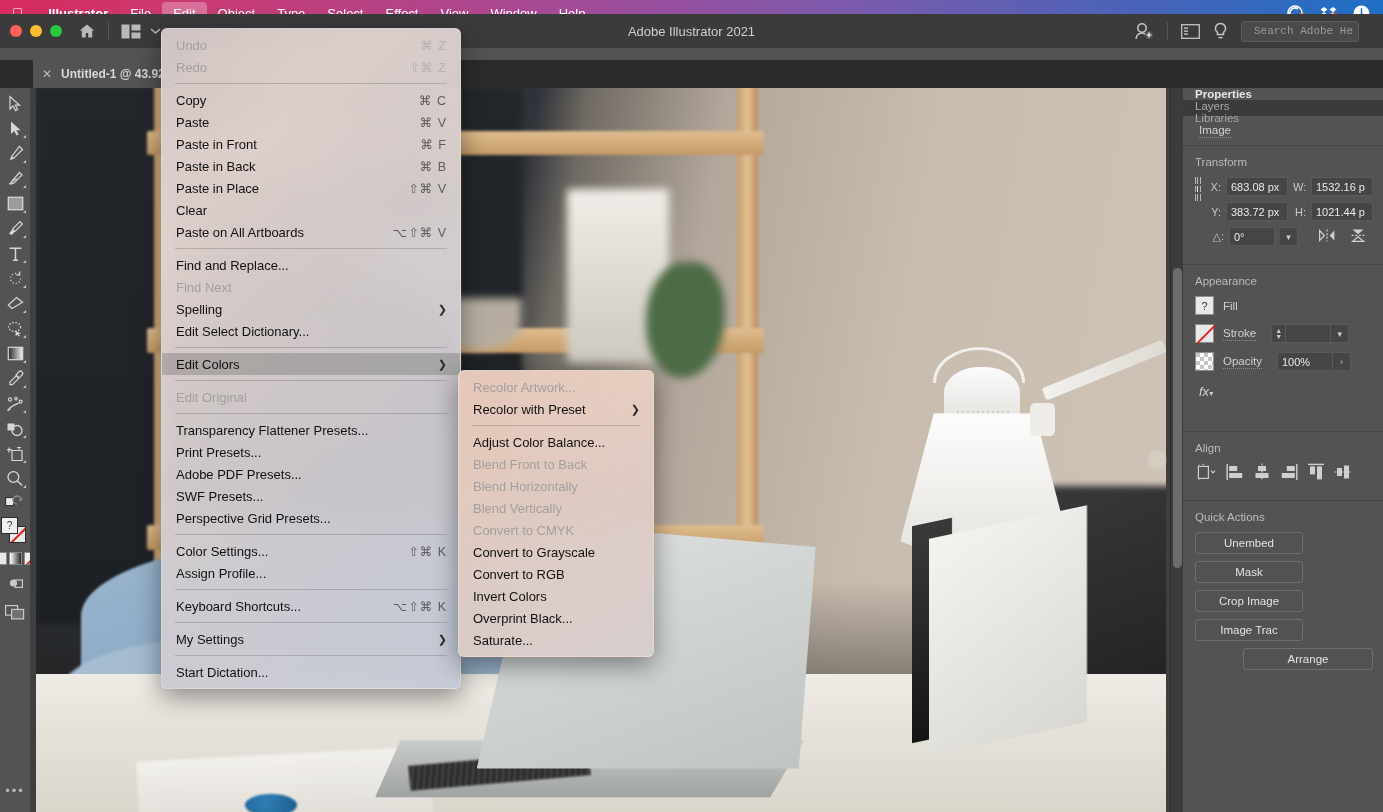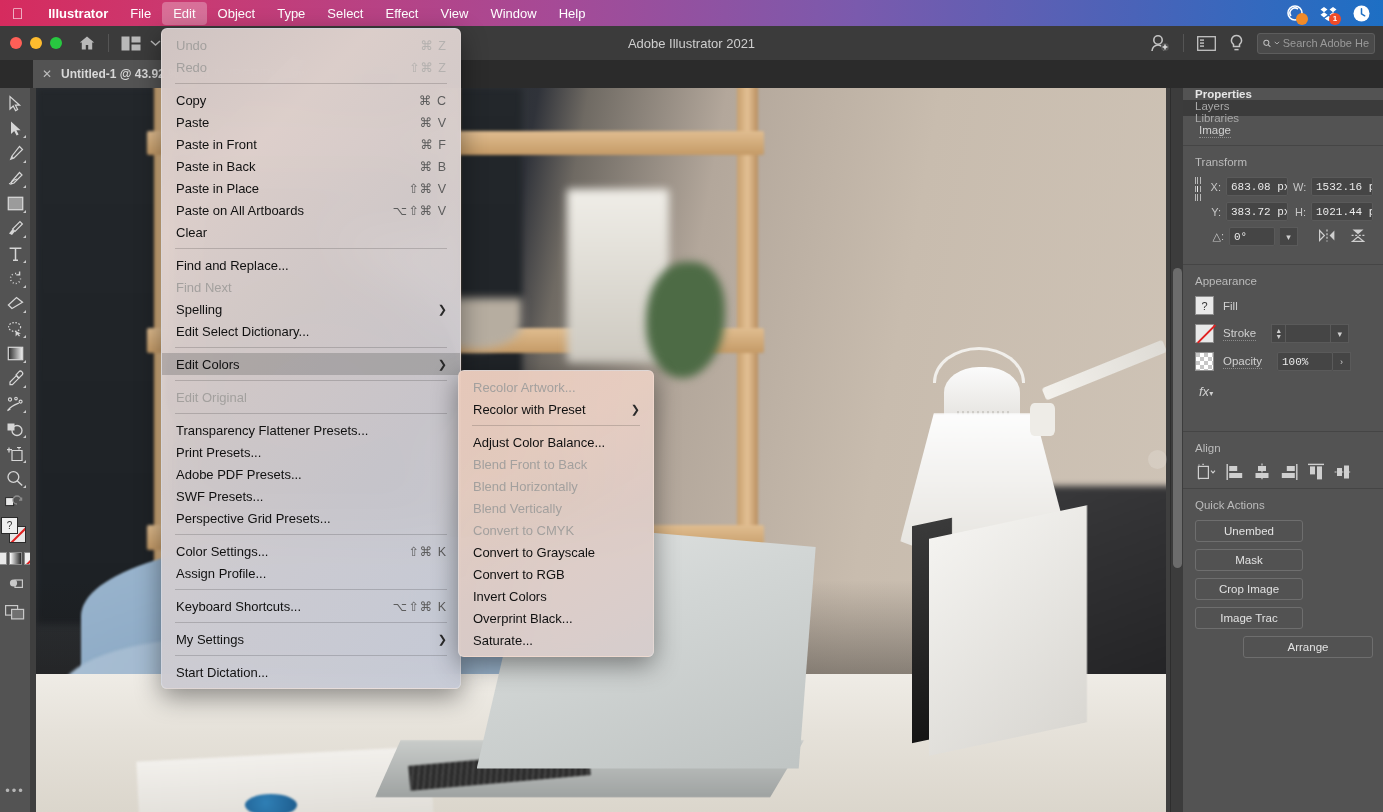--- a/index.html
+++ b/index.html
@@ -27,33 +27,33 @@
   .tray-ic { position:relative; width:19px; height:19px; display:block; }
   .badge {
     position:absolute; right:-3px; bottom:-2px; min-width:12px; height:12px;
     border-radius:7px; background:#f04b28; color:#fff; font-size:8px; font-weight:bold;
     display:flex; align-items:center; justify-content:center; padding:0 2px; line-height:1;
   }
   .badge.plain { background:#f08a28; }
 
   
   .titlebar {
-    position:absolute; left:0; top:26px; width:1383px; height:34px;
+    position:absolute; left:0; top:14px; width:1383px; height:34px;
     background:#3b3b3b; display:flex; align-items:center;
   }
   .lights { display:flex; gap:8px; padding-left:10px; }
   .light { width:12px; height:12px; border-radius:50%; }
   .l-red{background:#ff5f57;} .l-yel{background:#febc2e;} .l-grn{background:#28c840;}
   .tb-ic { margin-left:16px; display:flex; align-items:center; color:#b9b9b9; }
   .tb-div { width:1px; height:18px; background:#555; margin:0 12px; }
   .titlebar .apptitle {
     position:absolute; left:0; right:0; text-align:center; font-size:13px;
     color:#cfcfcf; pointer-events:none;
   }
-  .tb-right { margin-left:auto; display:flex; align-items:center; padding-right:8px; gap:13px; }
+  .tb-right { margin-left:auto; display:flex; align-items:center; padding-right:24px; gap:13px;font-family:Liberation Mono, monospace; }
   .searchbox {
     width:118px; height:21px; background:#4a4a4a; border:1px solid #5d5d5d; border-radius:3px;
     display:flex; align-items:center; padding:0 5px; gap:3px; color:#9a9a9a; font-size:11px;
     overflow:hidden; white-space:nowrap;
   }
 
   
   .tabbar { position:absolute; left:0; top:60px; width:1383px; height:28px; background:#2b2b2b; }
   .doctab {
     position:absolute; left:33px; top:0; height:28px; background:#535353;
@@ -176,21 +176,21 @@
   .psub { height:30px; display:flex; align-items:center; padding-left:16px;
           font-size:11.5px; color:#d0d0d0; border-bottom:1px solid #454545; }
   .psub span { border-bottom:1px dotted #8d8d8d; padding-bottom:1px; }
   .sect { padding:10px 10px 12px 12px; border-bottom:1px solid #454545; }
   .sect h4 { font-size:11.5px; font-weight:normal; color:#bbb; margin-bottom:9px; }
   .xfrow { display:flex; align-items:center; gap:5px; margin-bottom:6px; }
   .lbl { font-size:11px; color:#c6c6c6; width:13px; text-align:right; }
   .fld {
     background:#454545; border:1px solid #5a5a5a; border-radius:2px; height:19px;
     display:flex; align-items:center; padding:0 4px; font-size:11px; color:#eaeaea;
-    overflow:hidden; white-space:nowrap;font-family:Liberation Mono, monospace;
+    overflow:hidden; white-space:nowrap;
   } .fld.w62 { width:62px; } .fld.w56 { width:56px; }
   .fld.w46 { width:46px; }
   .caret { width:18px; height:19px; background:#454545; border:1px solid #5a5a5a; border-left:none;
            display:flex; align-items:center; justify-content:center; color:#cfcfcf; font-size:9px;}
   .refpt { width:24px; height:24px; display:grid; grid-template-columns:repeat(3,1fr); gap:2px; margin-right:2px;}
   .refpt i { background:#b8b8b8; display:block; }
   .refpt i.c { background:#e8e8e8; }
   .aprow { display:flex; align-items:center; gap:9px; margin-bottom:9px; }
   .chip { width:19px; height:19px; border:1px solid #8e8e8e; background:#e9e9e9; position:relative;
           display:flex; align-items:center; justify-content:center; font-size:11px; color:#333; }
@@ -645,21 +645,21 @@
         <div style="display:flex;margin-left:6px">
           <div class="fld w56">100%</div>
           <div class="caret">›</div>
         </div>
       </div>
       <div class="fxrow" style="padding:4px 0 8px 4px">
         <span>fx</span><span style="font-size:8px">▾</span>
       </div>
     </div>
 
-    <div class="sect" style="padding-bottom:4px">
+    <div class="sect" style="padding-bottom:16px">
       <h4>Align</h4>
       <div class="alignrow">
         <span>
           <svg width="22" height="18" viewBox="0 0 22 18">
               <path d="M4 2.6 4 1.4M7.4 1.4h1.4M4 15.4v1.2" stroke="#cfcfcf" stroke-width="1.1"></path>
               <rect x="3.4" y="3.4" width="10" height="12" fill="none" stroke="#cfcfcf" stroke-width="1.2"></rect>
               <path d="M16 7.6 18 9.8 20 7.6" stroke="#cfcfcf" stroke-width="1.2" fill="none"></path>
             </svg>
         </span>
         <span>
@@ -736,25 +736,25 @@
       </div>
       <div class="mrow">
         <span class="txt">Paste in Back</span>
         <span class="key">⌘ B</span>
       </div>
       <div class="mrow">
         <span class="txt">Paste in Place</span>
         <span class="key">⇧⌘ V</span>
       </div>
       <div class="mrow">
+        <span class="txt">Clear</span>
+      </div>
+      <div class="mrow">
         <span class="txt">Paste on All Artboards</span>
         <span class="key">⌥⇧⌘ V</span>
-      </div>
-      <div class="mrow">
-        <span class="txt">Clear</span>
       </div>
       <div class="msep"></div>
       <div class="mrow">
         <span class="txt">Find and Replace...</span>
       </div>
       <div class="mrow dim">
         <span class="txt">Find Next</span>
       </div>
       <div class="mrow">
         <span class="txt">Spelling</span>

